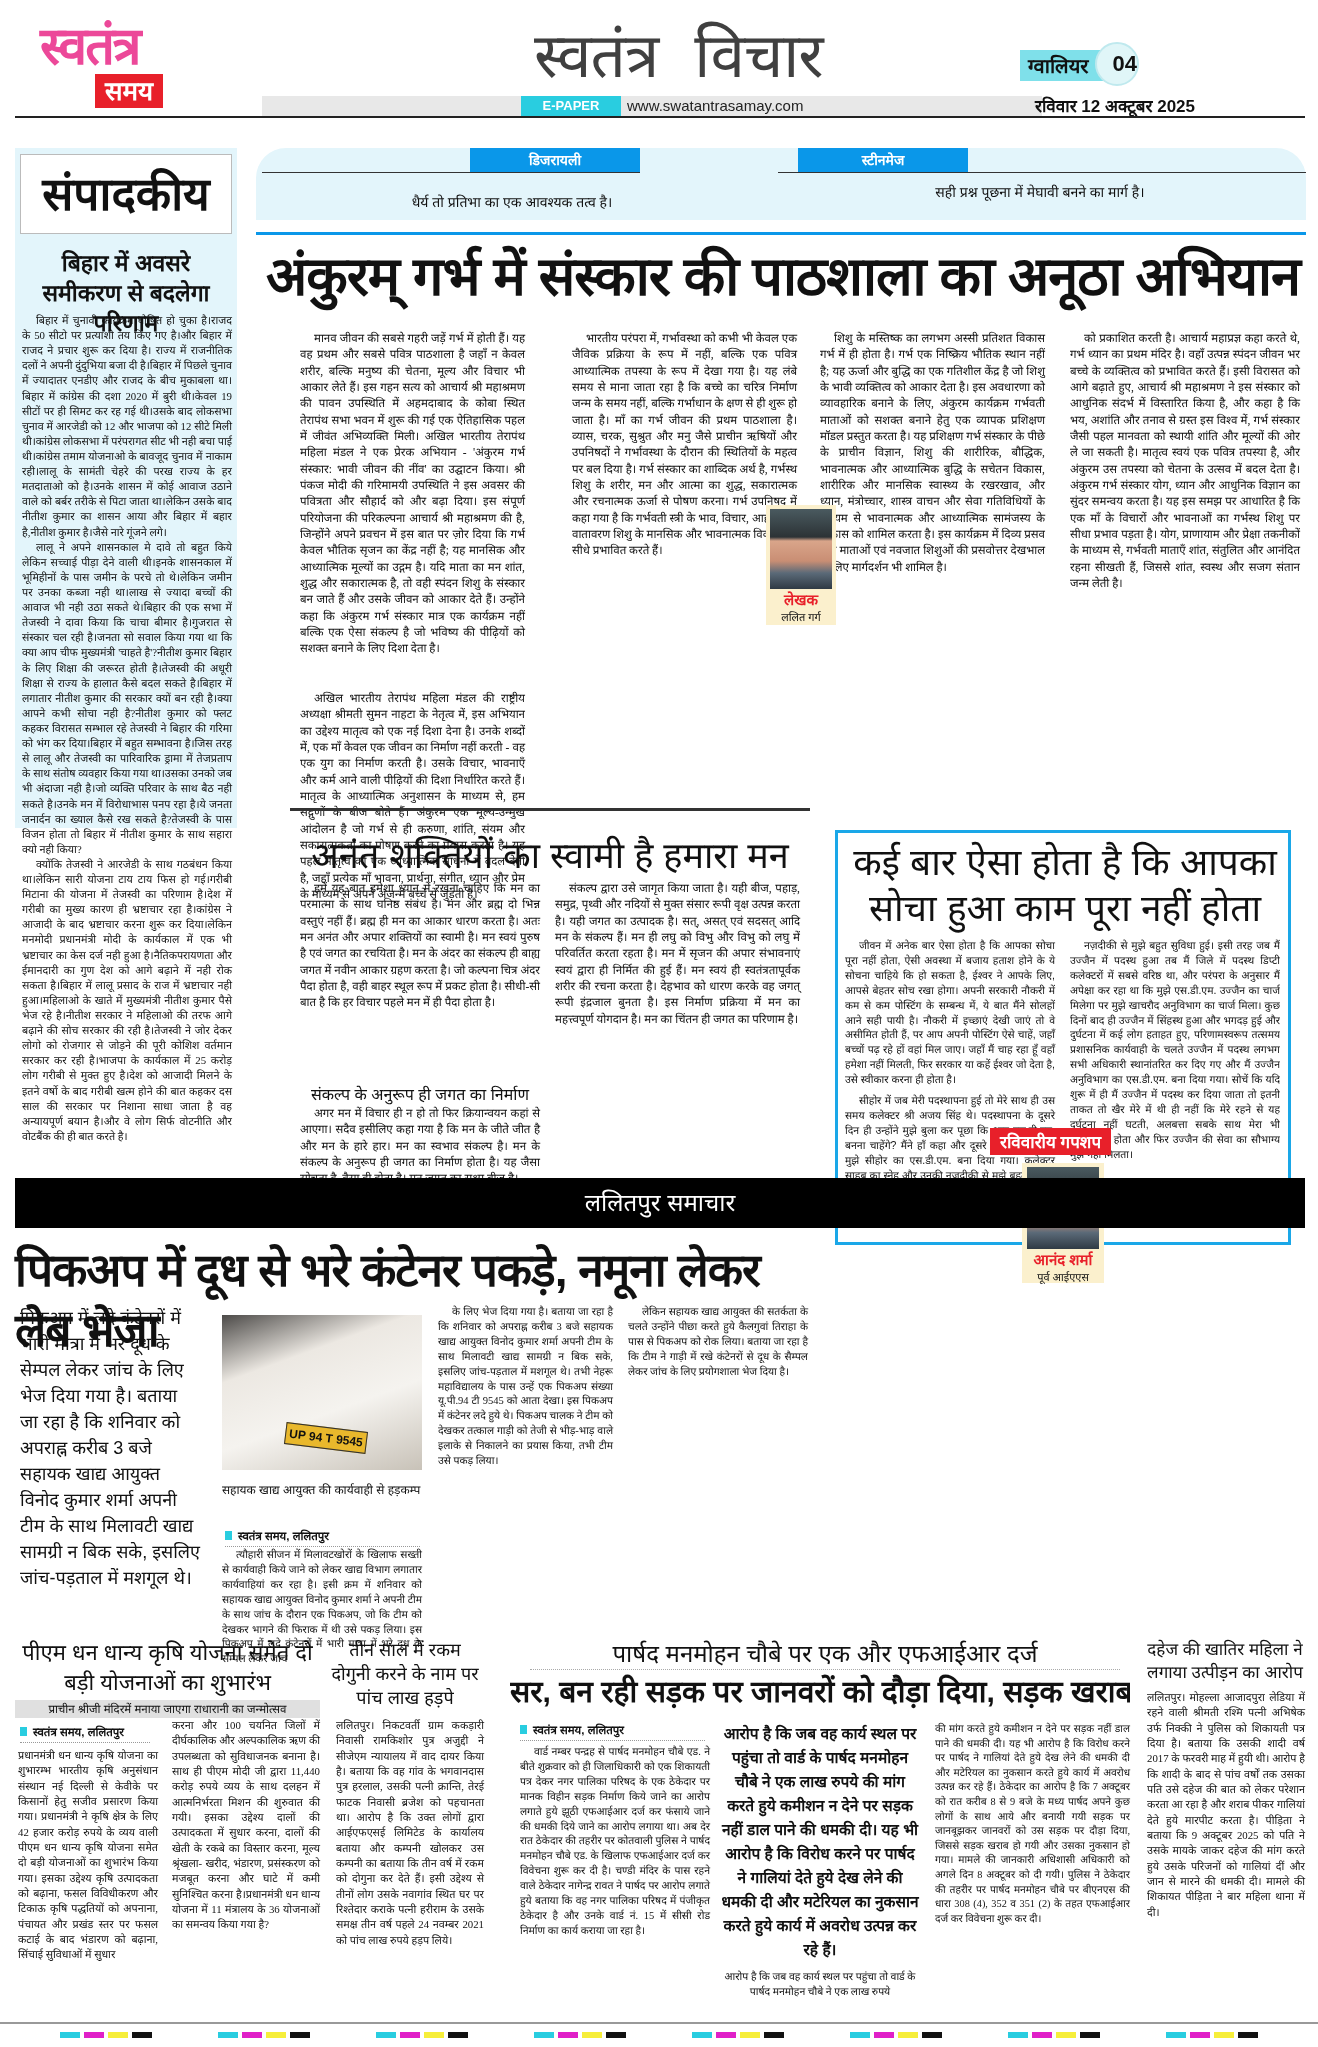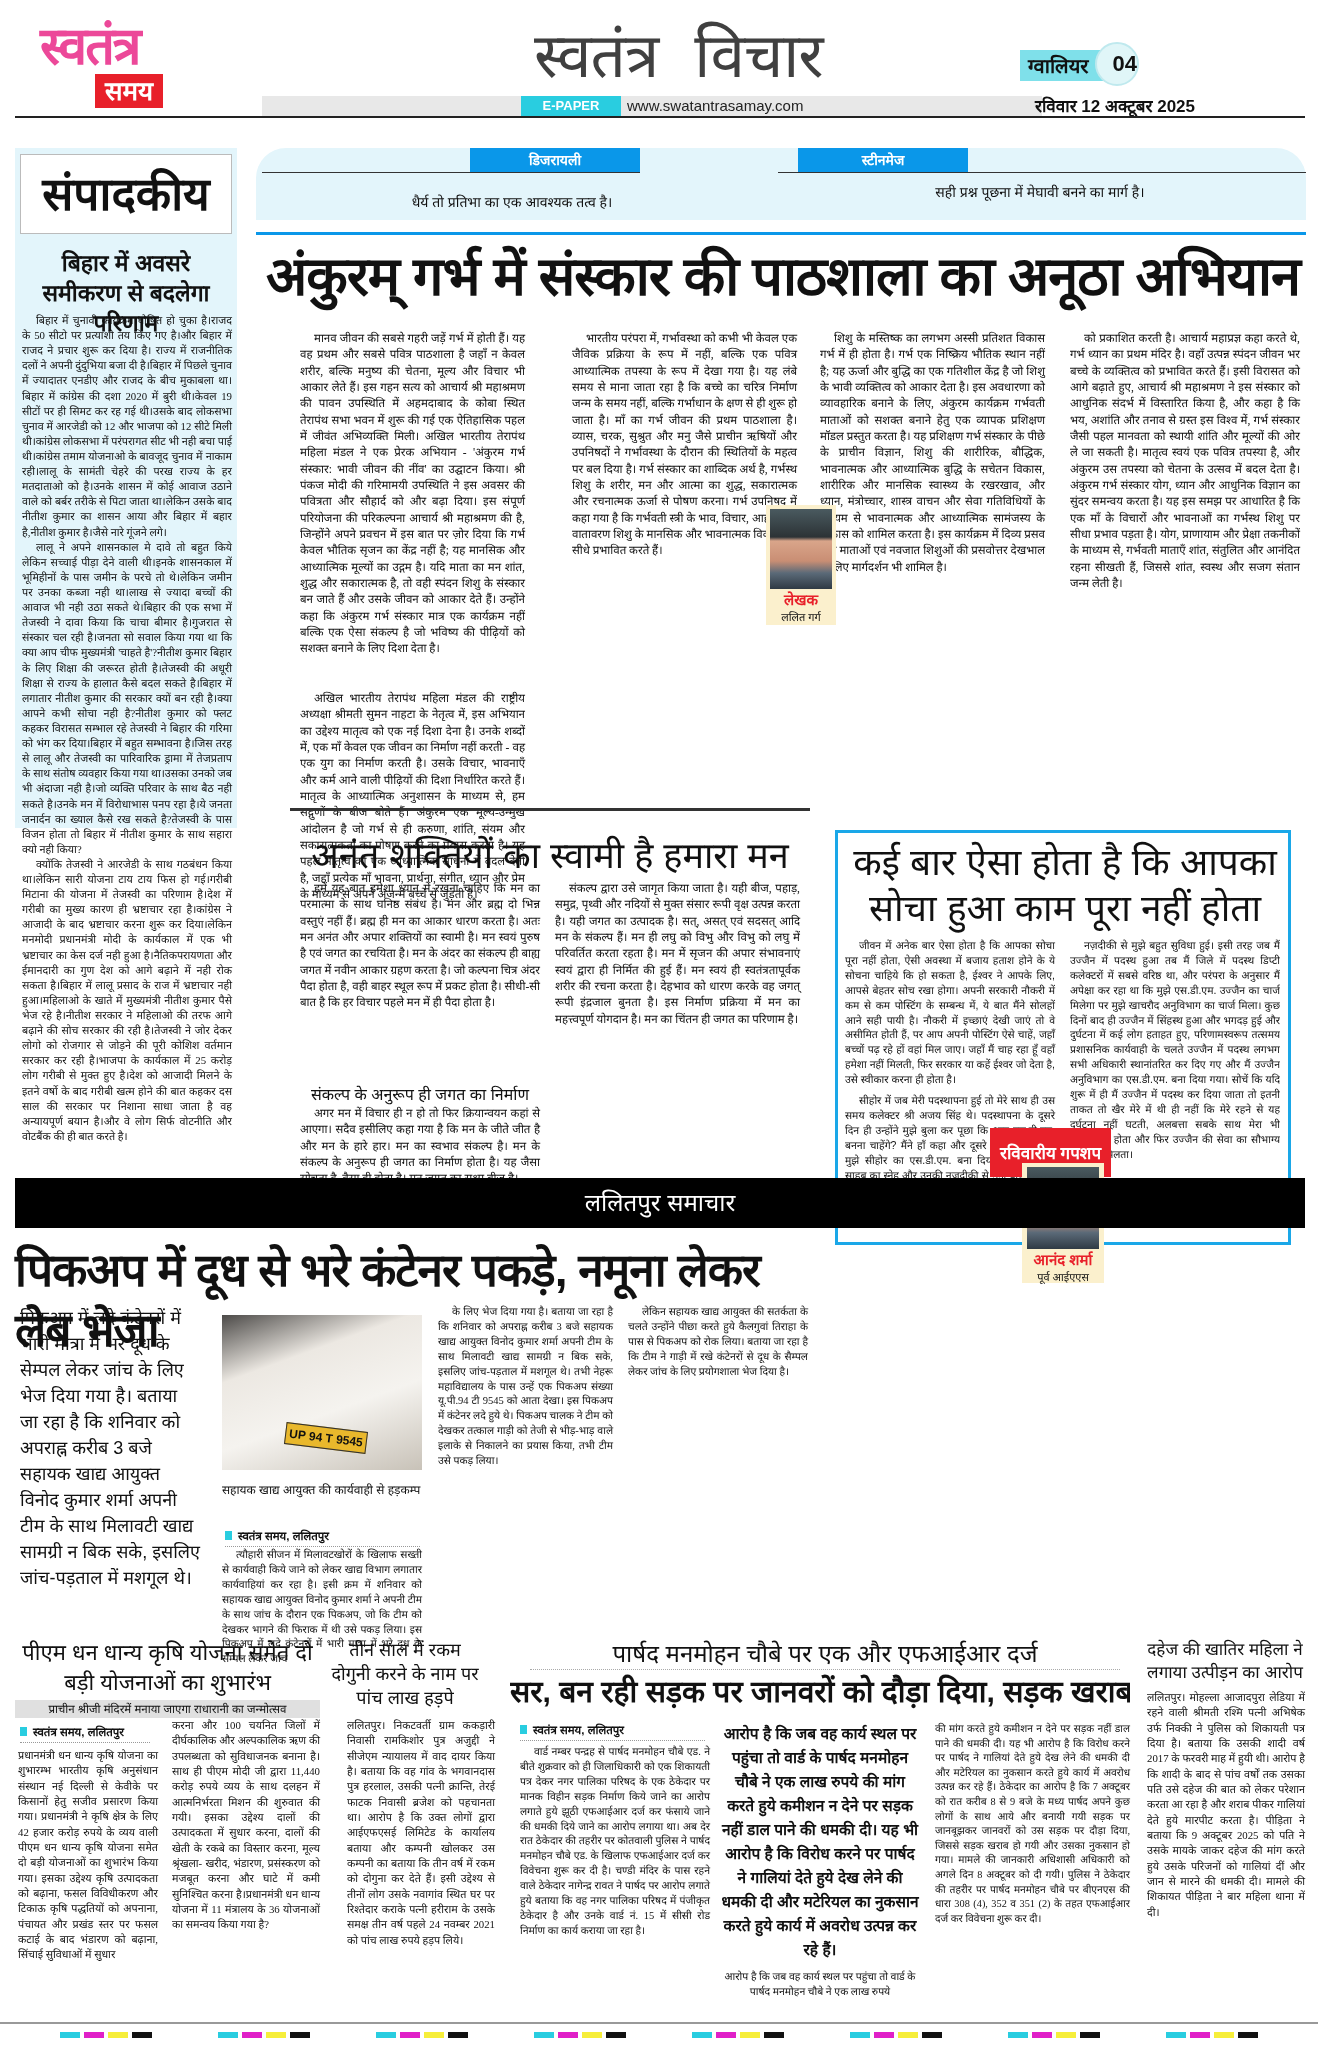--- a/index.html
+++ b/index.html
@@ -37,21 +37,21 @@
 #author1{left:766px;top:505px;width:70px;height:120px;background:#fbf0cd}
 .photo{background:linear-gradient(180deg,#4a5a60 0%,#2c3336 35%,#d9a58a 40%,#c98e74 65%,#5b6a78 80%,#2f3a44 100%)}
 .author-role{color:#e8202a;font-family:"Liberation Sans",sans-serif;font-weight:bold;font-size:15px;text-align:center}
 .author-name{font-family:"Liberation Sans",sans-serif;font-size:11px;text-align:center}
 
 #mid-rule{left:290px;top:808px;width:520px;height:3px;background:#333}
 #mind-head{left:290px;top:830px;width:520px;font-family:"Liberation Sans",sans-serif;font-size:36px;text-align:center}
 #sub-head-mind{left:300px;top:1083px;width:240px;font-family:"Liberation Sans",sans-serif;font-size:16px;text-align:center}
 #box-right{left:835px;top:830px;width:456px;height:415px;border:3px solid #1aa7e8}
 #box-head{left:845px;top:840px;width:440px;font-family:"Liberation Sans",sans-serif;font-size:37px;line-height:46px;text-align:center}
-#gupshup{left:990px;top:1128px;background:#e8202a;color:#fff;font-family:"Liberation Sans",sans-serif;font-weight:bold;font-size:17px;padding:13px 10px}
+#gupshup{left:990px;top:1128px;background:#e8202a;color:#fff;font-family:"Liberation Sans",sans-serif;font-weight:bold;font-size:17px;padding:2px 10px}
 #author2{left:1022px;top:1163px;width:82px;height:120px;background:#fbf0cd}
 
 #lalit-bar{left:15px;top:1178px;width:1290px;height:50px;background:#000;color:#fff;font-family:"Liberation Sans",sans-serif;font-size:24px;text-align:center;line-height:50px}
 #pickup-head{left:15px;top:1240px;width:800px;font-family:"Liberation Sans",sans-serif;font-weight:900;font-size:46px;line-height:60px;letter-spacing:-1px}
 #pickup-lead{left:20px;top:1305px;width:180px;font-family:"Liberation Sans",sans-serif;font-size:18px;line-height:26px}
 #pickup-photo{left:222px;top:1315px;width:200px;height:155px;background:linear-gradient(160deg,#4c4a48 0%,#ece8e2 30%,#f5f3ef 60%,#c8c2b8 100%)}
 #plate{left:285px;top:1427px;width:82px;height:22px;background:#e9b82c;border:1px solid #333;font-family:"Liberation Sans",sans-serif;font-size:12px;font-weight:bold;text-align:center;line-height:20px;transform:rotate(7deg)}
 #pickup-caption{left:222px;top:1480px;width:200px;font-family:"Liberation Sans",sans-serif;font-size:12px;line-height:20px;}
 .byline{font-family:"Liberation Sans",sans-serif;font-size:11.5px;font-weight:bold;border-bottom:1px dotted #999;padding-bottom:3px}
 .byline:before{content:"";display:inline-block;width:7px;height:9px;background:#29cde0;margin-right:6px}
@@ -171,21 +171,21 @@
 <div class="abs" id="kicker">प्राचीन श्रीजी मंदिरमें मनाया जाएगा राधारानी का जन्मोत्सव</div>
 <div class="abs byline" style="left:20px;top:1724px;width:130px">स्वतंत्र समय, ललितपुर</div>
 <div class="col" style="left:18px;top:1748px;width:140px">
     <p style="font-size:10.8px;text-indent:0">प्रधानमंत्री धन धान्य कृषि योजना का शुभारम्भ भारतीय कृषि अनुसंधान संस्थान नई दिल्ली से केवीके पर किसानों हेतु सजीव प्रसारण किया गया। प्रधानमंत्री ने कृषि क्षेत्र के लिए 42 हजार करोड़ रुपये के व्यय वाली पीएम धन धान्य कृषि योजना समेत दो बड़ी योजनाओं का शुभारंभ किया गया। इसका उद्देश्य कृषि उत्पादकता को बढ़ाना, फसल विविधीकरण और टिकाऊ कृषि पद्धतियों को अपनाना, पंचायत और प्रखंड स्तर पर फसल कटाई के बाद भंडारण को बढ़ाना, सिंचाई सुविधाओं में सुधार</p>
   </div>
 <div class="col" style="left:172px;top:1718px;width:148px">
     <p style="font-size:10.8px;text-indent:0">करना और 100 चयनित जिलों में दीर्घकालिक और अल्पकालिक ऋण की उपलब्धता को सुविधाजनक बनाना है। साथ ही पीएम मोदी जी द्वारा 11,440 करोड़ रुपये व्यय के साथ दलहन में आत्मनिर्भरता मिशन की शुरुवात की गयी। इसका उद्देश्य दालों की उत्पादकता में सुधार करना, दालों की खेती के रकबे का विस्तार करना, मूल्य श्रृंखला- खरीद, भंडारण, प्रसंस्करण को मजबूत करना और घाटे में कमी सुनिश्चित करना है।प्रधानमंत्री धन धान्य योजना में 11 मंत्रालय के 36 योजनाओं का समन्वय किया गया है?</p>
   </div>
 
 <div class="abs bhead" style="left:330px;top:1638px;width:150px;font-size:18px;line-height:24px">तीन साल में रकम दोगुनी करने के नाम पर पांच लाख हड़पे</div>
-<div class="col" style="left:347px;top:1718px;width:148px">
+<div class="col" style="left:336px;top:1718px;width:148px">
     <p style="font-size:10.8px;text-indent:0">ललितपुर। निकटवर्ती ग्राम ककड़ारी निवासी रामकिशोर पुत्र अजुद्दी ने सीजेएम न्यायालय में वाद दायर किया है। बताया कि वह गांव के भगवानदास पुत्र हरलाल, उसकी पत्नी क्रान्ति, तेरई फाटक निवासी ब्रजेश को पहचानता था। आरोप है कि उक्त लोगों द्वारा आईएफएसई लिमिटेड के कार्यालय बताया और कम्पनी खोलकर उस कम्पनी का बताया कि तीन वर्ष में रकम को दोगुना कर देते हैं। इसी उद्देश्य से तीनों लोग उसके नवागांव स्थित घर पर रिश्तेदार कराके पत्नी हरीराम के उसके समक्ष तीन वर्ष पहले 24 नवम्बर 2021 को पांच लाख रुपये हड़प लिये।</p>
   </div>
 
 <div class="abs" id="parshad-top">पार्षद मनमोहन चौबे पर एक और एफआईआर दर्ज</div>
 <div class="abs" id="parshad-main">सर, बन रही सड़क पर जानवरों को दौड़ा दिया, सड़क खराब हो गई</div>
 <div class="abs byline" style="left:520px;top:1722px;width:185px">स्वतंत्र समय, ललितपुर</div>
 <div class="col" style="left:520px;top:1745px;width:190px">
     <p style="font-size:10.5px">वार्ड नम्बर पन्द्रह से पार्षद मनमोहन चौबे एड. ने बीते शुक्रवार को ही जिलाधिकारी को एक शिकायती पत्र देकर नगर पालिका परिषद के एक ठेकेदार पर मानक विहीन सड़क निर्माण किये जाने का आरोप लगाते हुये झूठी एफआईआर दर्ज कर फंसाये जाने की धमकी दिये जाने का आरोप लगाया था। अब देर रात ठेकेदार की तहरीर पर कोतवाली पुलिस ने पार्षद मनमोहन चौबे एड. के खिलाफ एफआईआर दर्ज कर विवेचना शुरू कर दी है। चण्डी मंदिर के पास रहने वाले ठेकेदार नागेन्द्र रावत ने पार्षद पर आरोप लगाते हुये बताया कि वह नगर पालिका परिषद में पंजीकृत ठेकेदार है और उनके वार्ड नं. 15 में सीसी रोड निर्माण का कार्य कराया जा रहा है।</p>
   </div>
 <div class="abs" id="pullquote">आरोप है कि जब वह कार्य स्थल पर पहुंचा तो वार्ड के पार्षद मनमोहन चौबे ने एक लाख रुपये की मांग करते हुये कमीशन न देने पर सड़क नहीं डाल पाने की धमकी दी। यह भी आरोप है कि विरोध करने पर पार्षद ने गालियां देते हुये देख लेने की धमकी दी और मटेरियल का नुकसान करते हुये कार्य में अवरोध उत्पन्न कर रहे हैं।</div>

